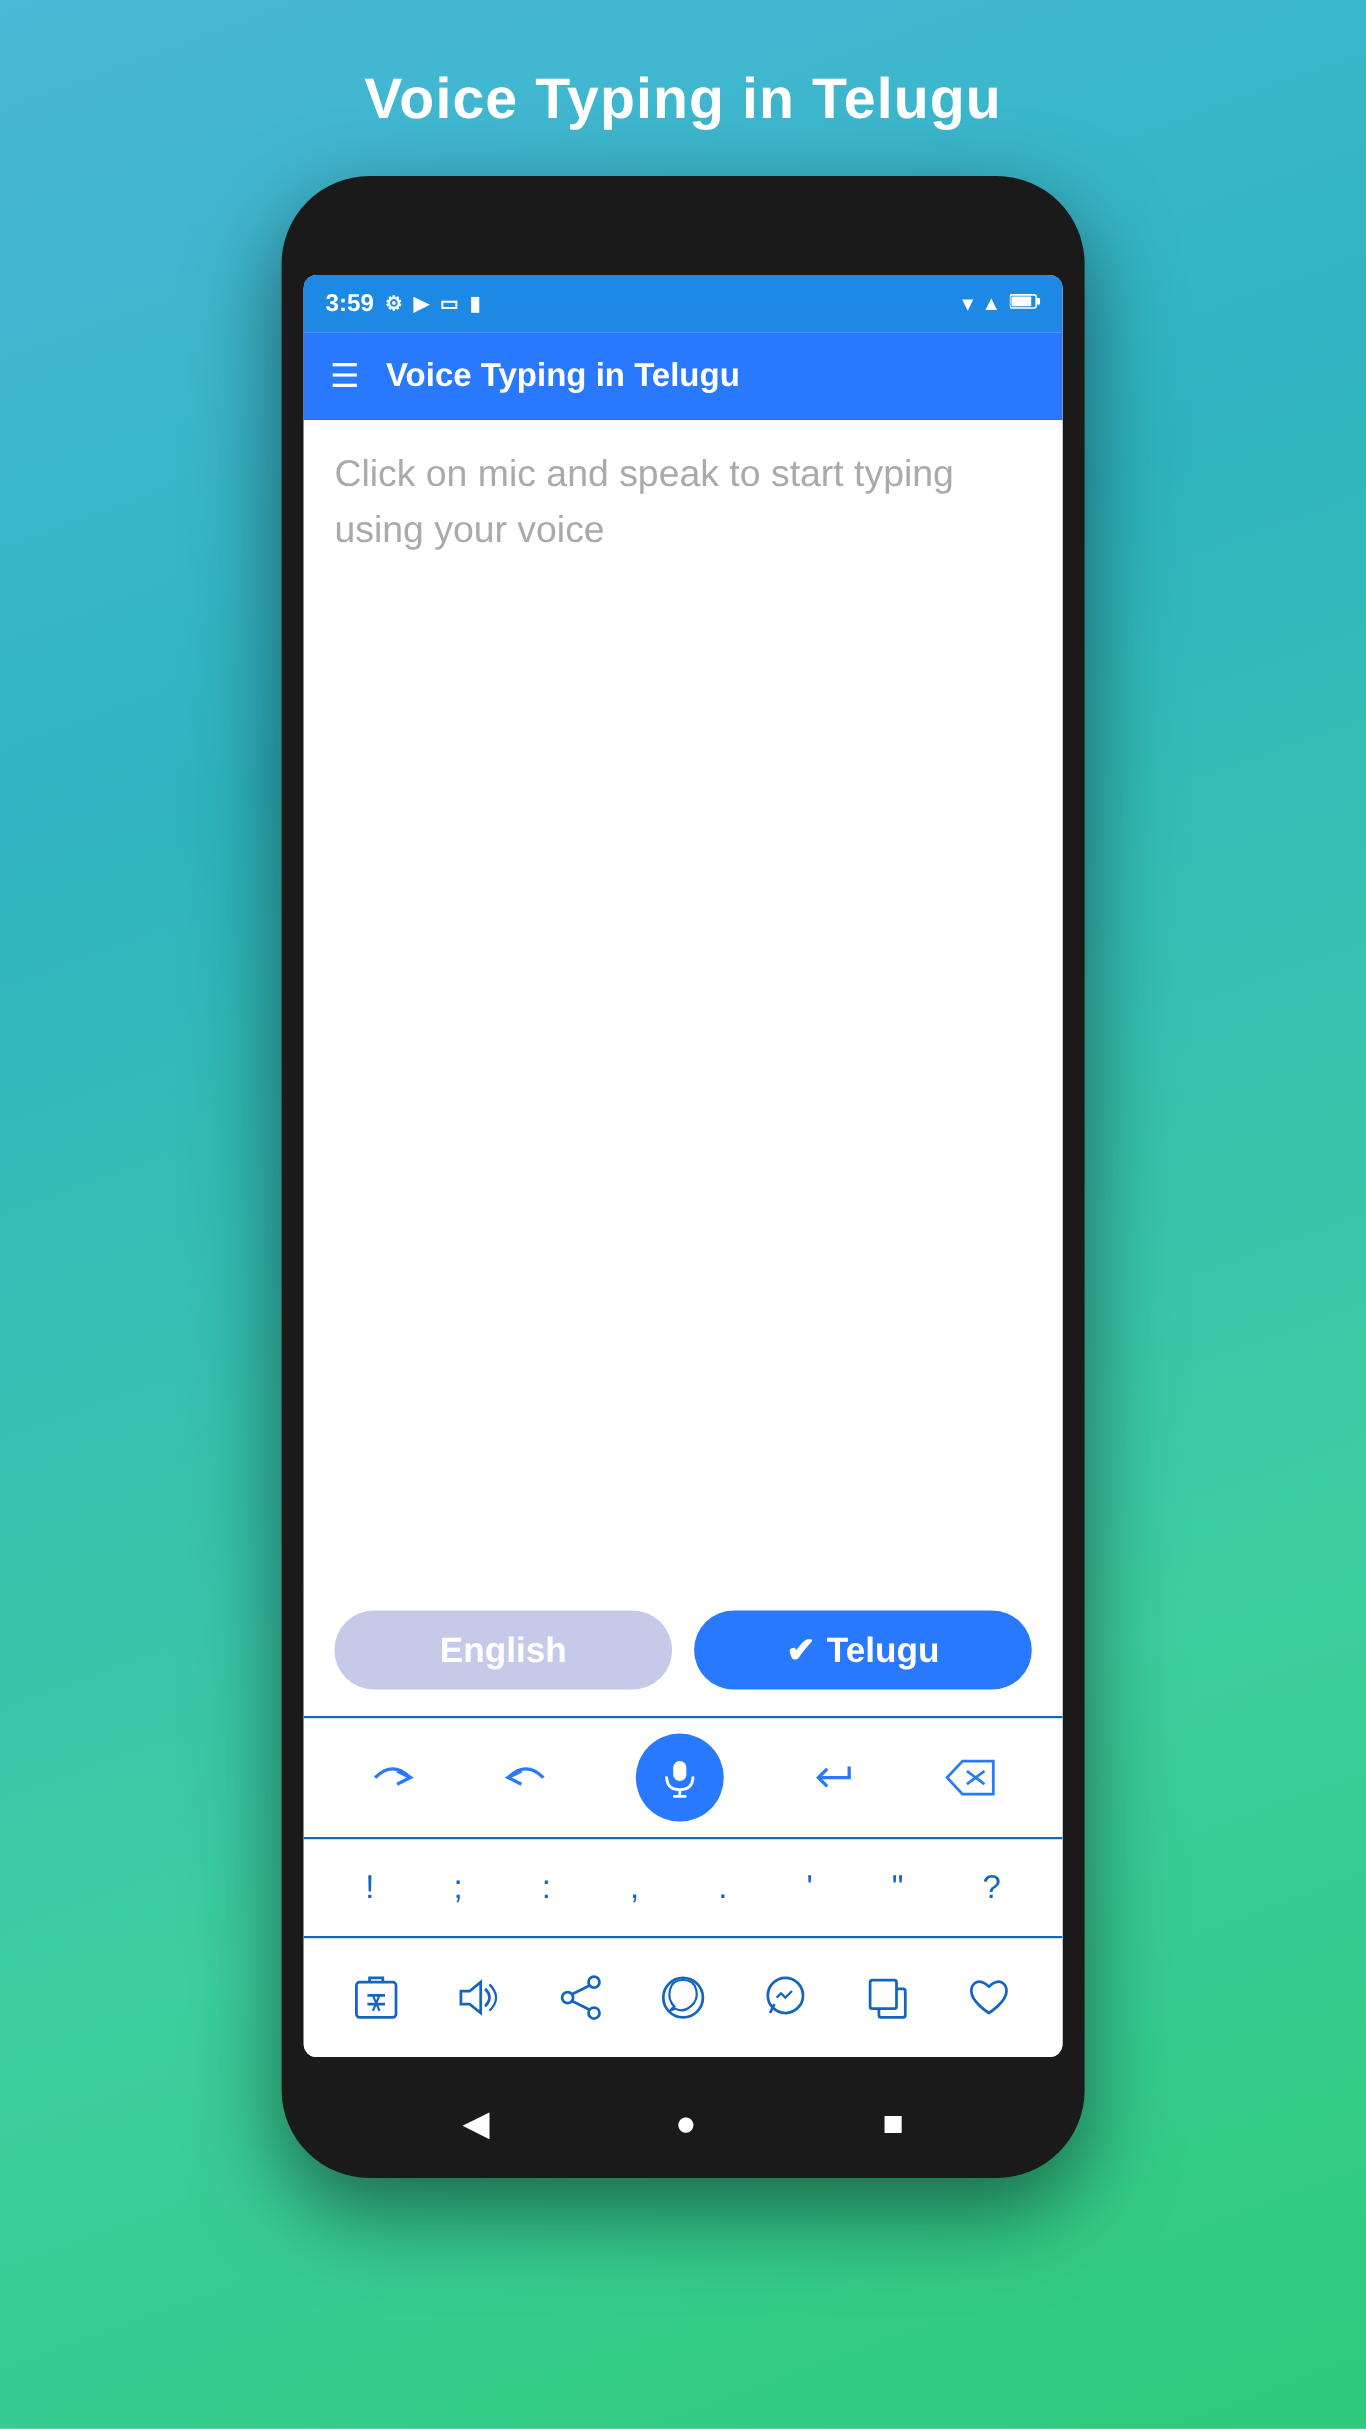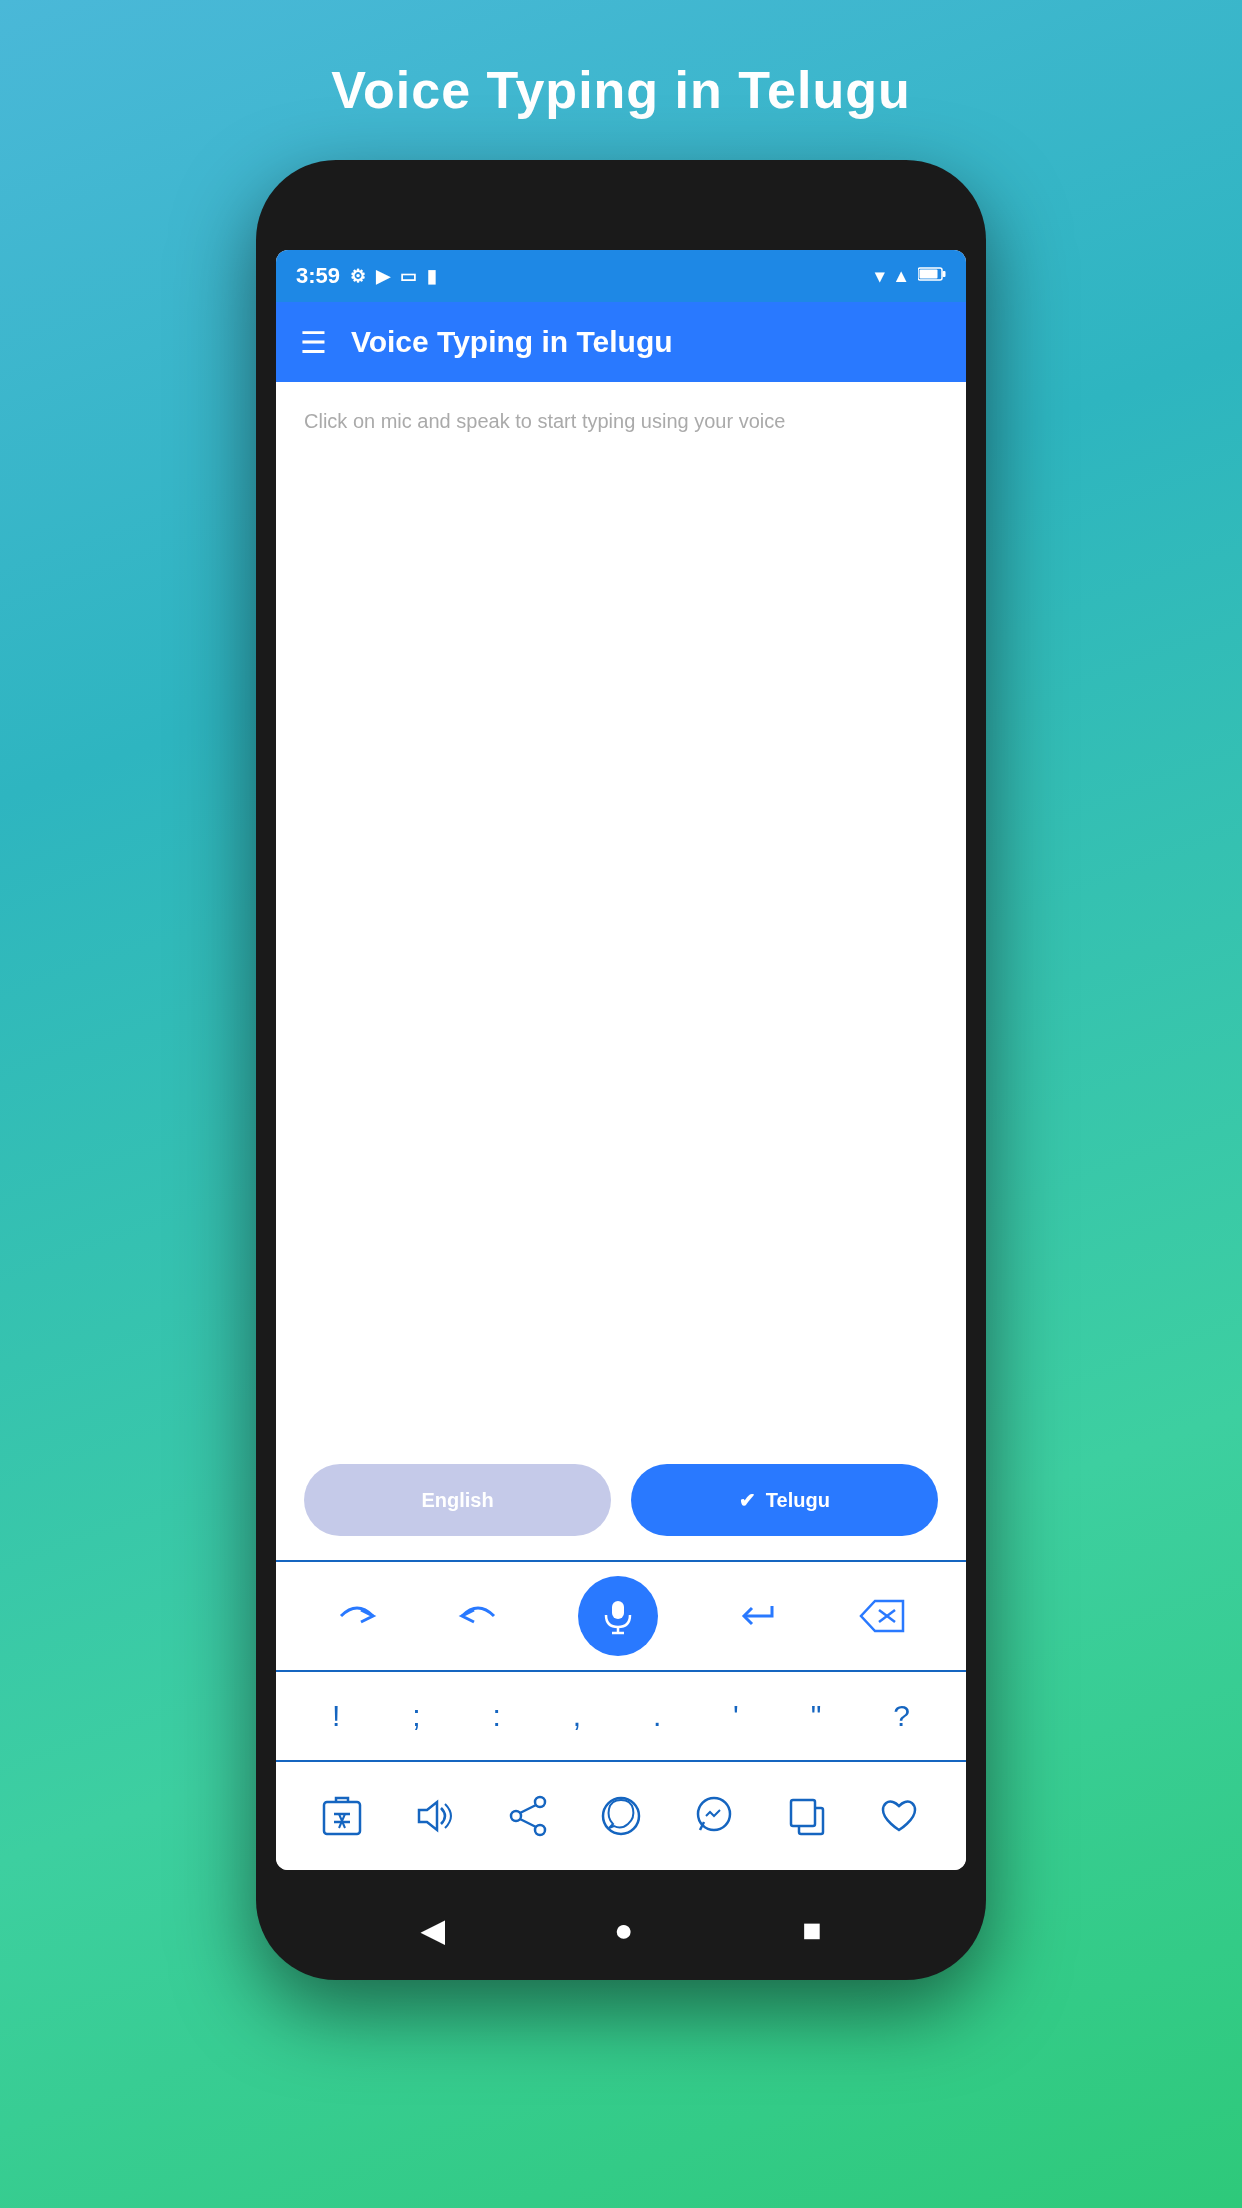--- a/index.html
+++ b/index.html
@@ -125,39 +125,39 @@
     .text-input-area {
       flex: 1;
       background: white;
       padding: 24px 28px;
       position: relative;
       min-height: 400px;
     }
 
     .text-placeholder {
       color: #aaa;
-      font-size: 20px;
+      font-size: 34px;
       line-height: 1.5;
     }
 
     
     .language-bar {
       padding: 20px 28px 24px 28px;
       display: flex;
       gap: 20px;
       background: white;
       flex-shrink: 0;
     }
 
     .lang-btn {
       flex: 1;
       height: 72px;
       border-radius: 40px;
       border: none;
-      font-size: 20px;
+      font-size: 32px;
       font-weight: 600;
       cursor: pointer;
     }
 
     .lang-btn-english {
       background: #c5cae9;
       color: white;
     }
 
     .lang-btn-telugu {

